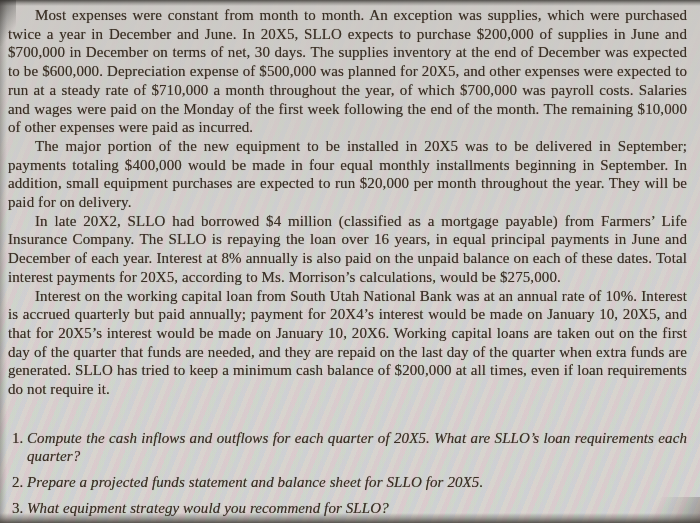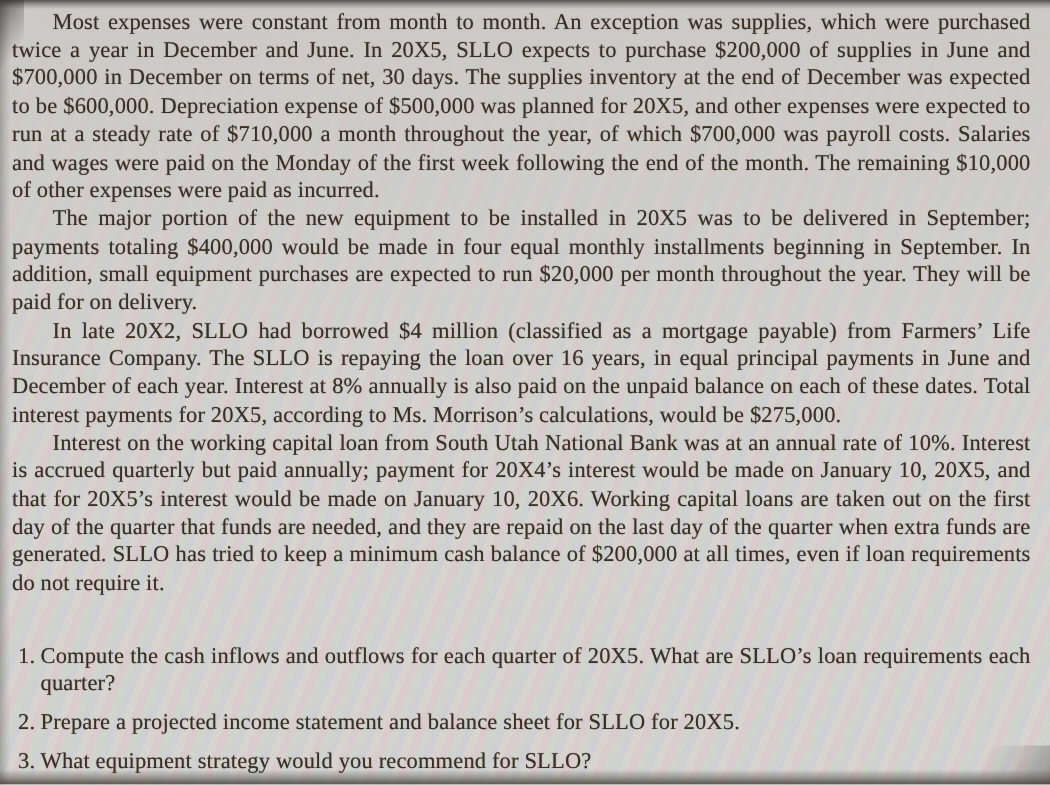--- a/index.html
+++ b/index.html
@@ -87,20 +87,21 @@
     align-items: flex-start;
   }
   .q-num {
     flex: none;
     width: 15px;
     text-align: left;
   }
   .q-text {
     flex: 1;
     text-align: justify;
+    font-style: italic;
   }
 </style>
 </head>
 <body>
 
 <div class="photo">
   <div class="edge-top"></div>
   <div class="edge-left"></div>
   <div class="corner-tl"></div>
   <div class="corner-br"></div>
@@ -112,21 +113,21 @@
     <p class="para">In late 20X2, SLLO had borrowed $4 million (classified as a mortgage payable) from Farmers’ Life Insurance Company. The SLLO is repaying the loan over 16 years, in equal principal payments in June and December of each year. Interest at 8% annually is also paid on the unpaid balance on each of these dates. Total interest payments for 20X5, according to Ms. Morrison’s calculations, would be $275,000.</p>
     <p class="para">Interest on the working capital loan from South Utah National Bank was at an annual rate of 10%. Interest is accrued quarterly but paid annually; payment for 20X4’s interest would be made on January 10, 20X5, and that for 20X5’s interest would be made on January 10, 20X6. Working capital loans are taken out on the first day of the quarter that funds are needed, and they are repaid on the last day of the quarter when extra funds are generated. SLLO has tried to keep a minimum cash balance of $200,000 at all times, even if loan requirements do not require it.</p>
 
     <div class="questions">
       <div class="q-item">
         <span class="q-num">1.</span>
         <span class="q-text">Compute the cash inflows and outflows for each quarter of 20X5. What are SLLO’s loan requirements each quarter?</span>
       </div>
       <div class="q-item">
         <span class="q-num">2.</span>
-        <span class="q-text">Prepare a projected income statement and balance sheet for SLLO for 20X5.</span>
+        <span class="q-text">Prepare a projected funds statement and balance sheet for SLLO for 20X5.</span>
       </div>
       <div class="q-item">
         <span class="q-num">3.</span>
         <span class="q-text">What equipment strategy would you recommend for SLLO?</span>
       </div>
     </div>
   </div>
 </div>
 
 </body></html>

